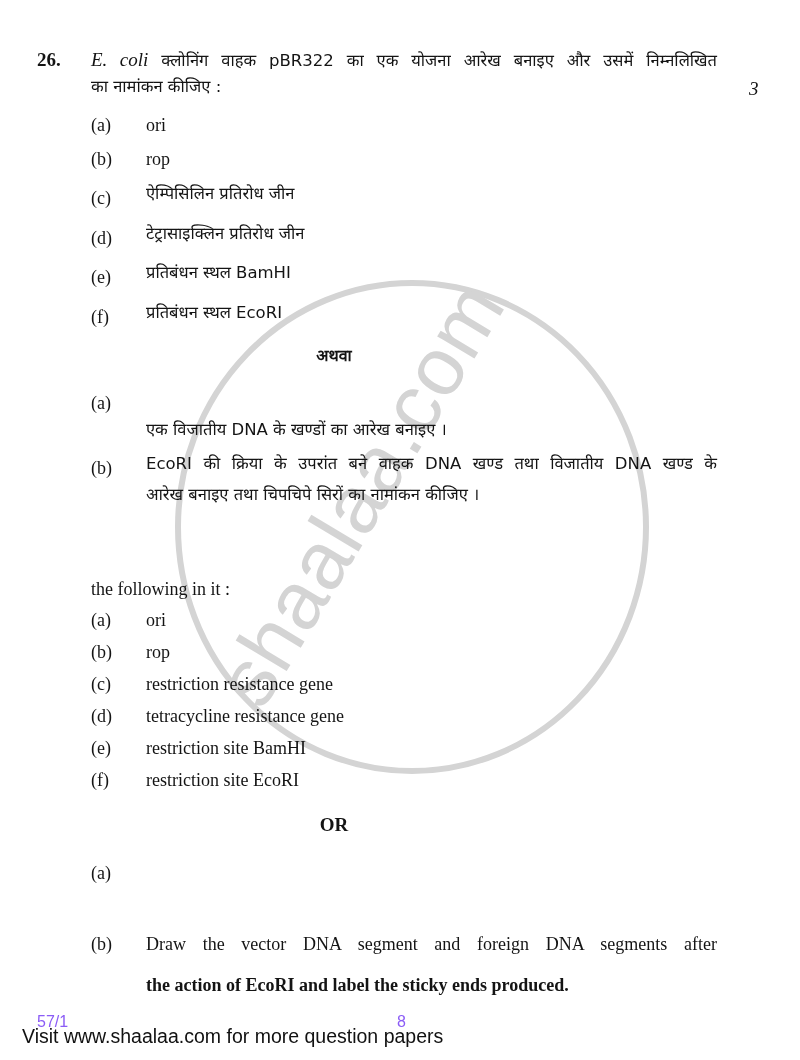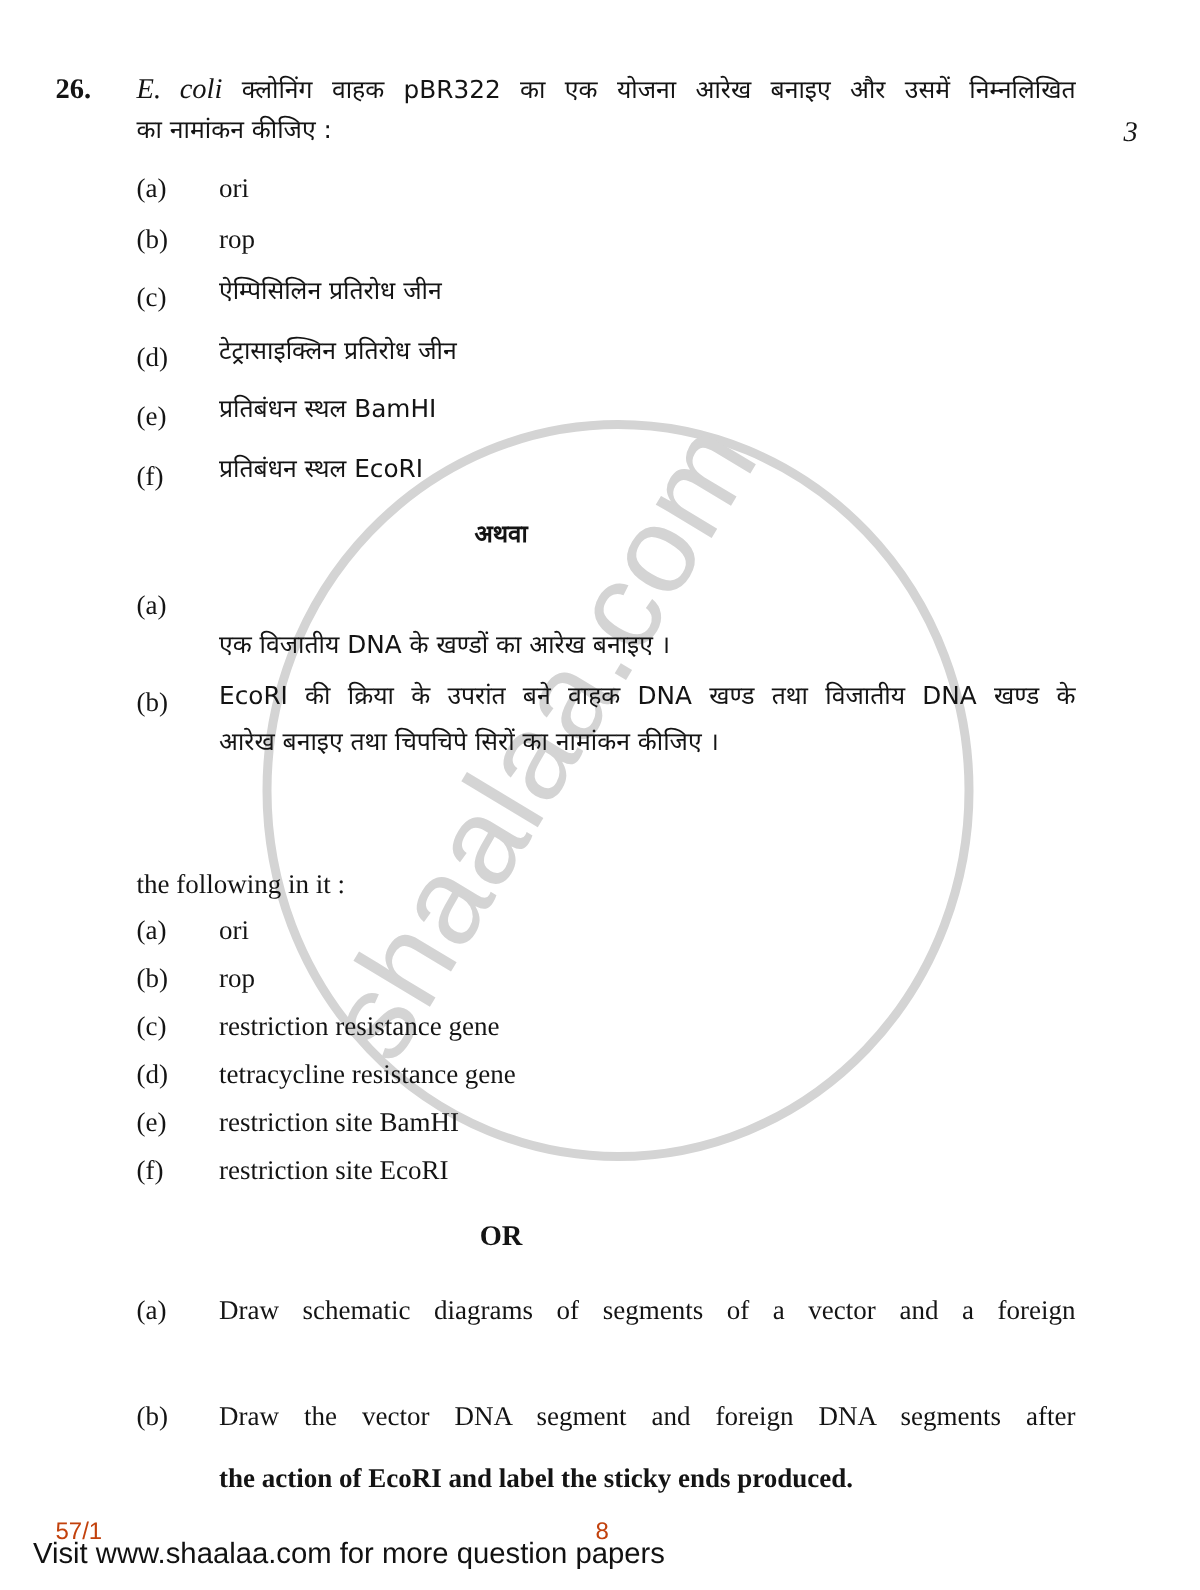--- a/index.html
+++ b/index.html
@@ -72,21 +72,21 @@
     .heading-or {
       position: absolute;
       font-weight: bold;
       left: 0; width: 668px;
       text-align: center;
     }
 
     .footer-line {
       position: absolute;
       font-family: "Liberation Sans", "DejaVu Sans", sans-serif;
-      color: #c2410c;
+      color: #8b5cf6;
       white-space: nowrap;
     }
 
     .watermark {
       position: absolute;
       left: 0; top: 0;
       width: 800px; height: 1060px;
       pointer-events: none;
     }
     em { font-style: italic; }
@@ -157,21 +157,20 @@
     <span class="label" style="top:739px;">(e)</span>
     <span class="item-text serif" style="top:739px;">restriction site BamHI</span>
 
     <span class="label" style="top:771px;">(f)</span>
     <span class="item-text serif" style="top:771px;">restriction site EcoRI</span>
   </div>
 
   <div class="heading-or serif" style="top:815px; font-size:19px;">OR</div>
 
   <span class="label" style="top:864px;">(a)</span>
-  <div class="justify-line indent serif" style="top:864px;">Draw schematic diagrams of segments of a vector and a foreign</div>
 
   <span class="label" style="top:935px;">(b)</span>
   <div class="justify-line indent serif" style="top:935px;">Draw the vector DNA segment and foreign DNA segments after</div>
   <div class="plain-line serif" style="left:146px; top:976px;font-weight:bold;">the action of EcoRI and label the sticky ends produced.</div>
 
   <span class="footer-line" style="left:37px; top:1013px; font-size:16px;">57/1</span>
   <span class="footer-line" style="left:397px; top:1013px; font-size:16px;">8</span>
   <a class="footer-line" style="left:22px; top:1025px; font-size:19.5px; text-decoration:none; color:#111;">Visit www.shaalaa.com for more question papers</a>
 
 </div>

